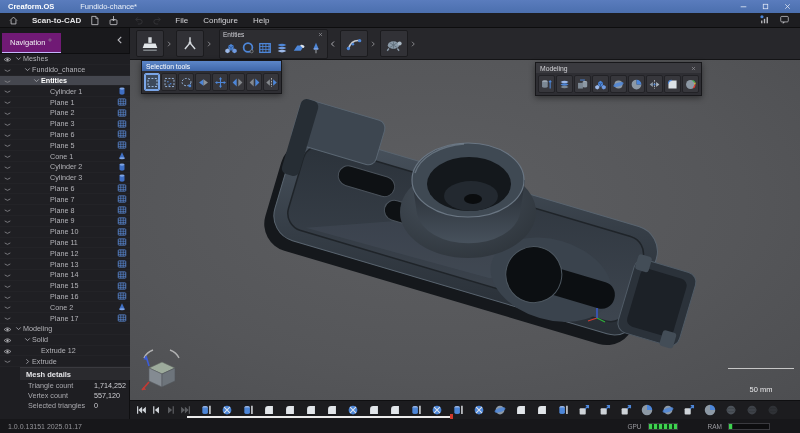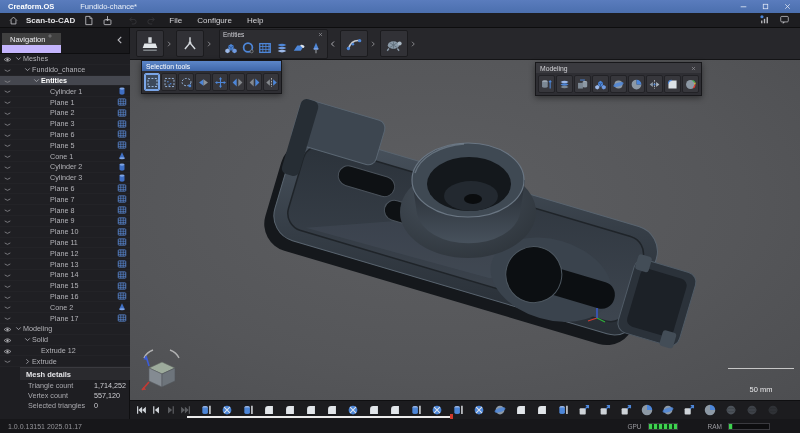--- a/index.html
+++ b/index.html
@@ -15,21 +15,21 @@
     background:linear-gradient(#5a7cbd,#4b6fae);display:flex;align-items:center;}
   .app-name{margin-left:8px;font-size:7.5px;font-weight:bold;color:#fff;}
   .doc-name{margin-left:26px;font-size:7.5px;color:#eaf0f9;}
   .win-controls{margin-left:auto;margin-right:8px;display:flex;gap:13px;}
   .win-controls .icon{width:9px;height:9px;}
 
   
   .menubar{position:absolute;left:0;top:13px;width:800px;height:15px;background:#1d1d20;
     border-bottom:1px solid #0d0d0e;display:flex;align-items:center;}
   .menubar .icon{width:11px;height:11px;margin-left:8px;}
-  .module-label{margin-left:7px;font-size:8px;font-weight:bold;color:#e3e3e6;}
+  .module-label{margin-left:13px;font-size:8px;font-weight:bold;color:#e3e3e6;}
   .menus{display:flex;margin-left:12px;}
   .menu-item{font-size:8px;color:#d3d3d7;margin-right:15px;cursor:default;}
   .mb-right{position:absolute;right:10px;top:1px;display:flex;gap:9px;}
   .mb-right .icon{width:11px;height:11px;margin-left:0;}
 
   
   .topbar{position:absolute;left:130px;top:28px;width:670px;height:32px;background:#27272b;
     border-bottom:1px solid #141416;display:flex;align-items:center;padding-left:3px;}
   .tbtn{width:28px;height:27px;background:#313136;border:1px solid #1b1b1e;border-radius:2px;
     display:flex;align-items:center;justify-content:center;margin-left:3px;padding:0;}
@@ -42,22 +42,22 @@
   .tgroup-head .icon{width:7px;height:7px;margin-left:auto;}
   .tgroup-body{display:flex;align-items:center;gap:1px;}
   .gtool{width:16px;height:18px;background:transparent;border:none;padding:1px;display:flex;
     align-items:center;justify-content:center;}
   .gtool .ticn{width:14px;height:14px;}
 
   
   .leftpanel{position:absolute;left:0;top:28px;width:130px;height:391px;background:#1e1e22;
     border-right:1px solid #0f0f11;}
   .tabstrip{position:relative;height:26px;background:#19191c;border-bottom:1px solid #0e0e10;}
-  .tab{position:absolute;left:2px;bottom:0;height:20px;padding:0 8px;background:#404040;
-    border-bottom:8px solid #c4b5fd;color:#f0f0f3;font-size:7.5px;display:flex;align-items:center;}
+  .tab{position:absolute;left:2px;bottom:0;height:20px;padding:0 8px;background:#701a75;
+    border-bottom:1px solid #c4b5fd;color:#f0f0f3;font-size:7.5px;display:flex;align-items:center;}
   .tab .icon{width:6px;height:6px;margin-left:2px;margin-bottom:6px;}
   .panel-collapse{position:absolute;right:4px;top:7px;width:10px;height:10px;}
   .tree{position:absolute;top:26px;left:0;width:130px;height:313px;overflow:hidden;}
   .tree-row{position:relative;display:flex;align-items:center;height:10.8px;
     border-bottom:1px solid #232327;background:#1f1f23;color:#b3b3b8;font-size:7.2px;}
   .tree-row .vis{position:absolute;left:3px;top:1px;width:9px;height:9px;}
   .tree-row .chev{width:9px;height:9px;flex:0 0 9px;}
   .tree-row .tlabel{flex:1;white-space:nowrap;overflow:hidden;}
   .tree-row .ticon{width:10px;height:10px;flex:0 0 10px;margin-right:3px;}
   .lvl0{padding-left:14px;}.lvl1{padding-left:23px;}.lvl2{padding-left:32px;}.lvl3{padding-left:41px;}

